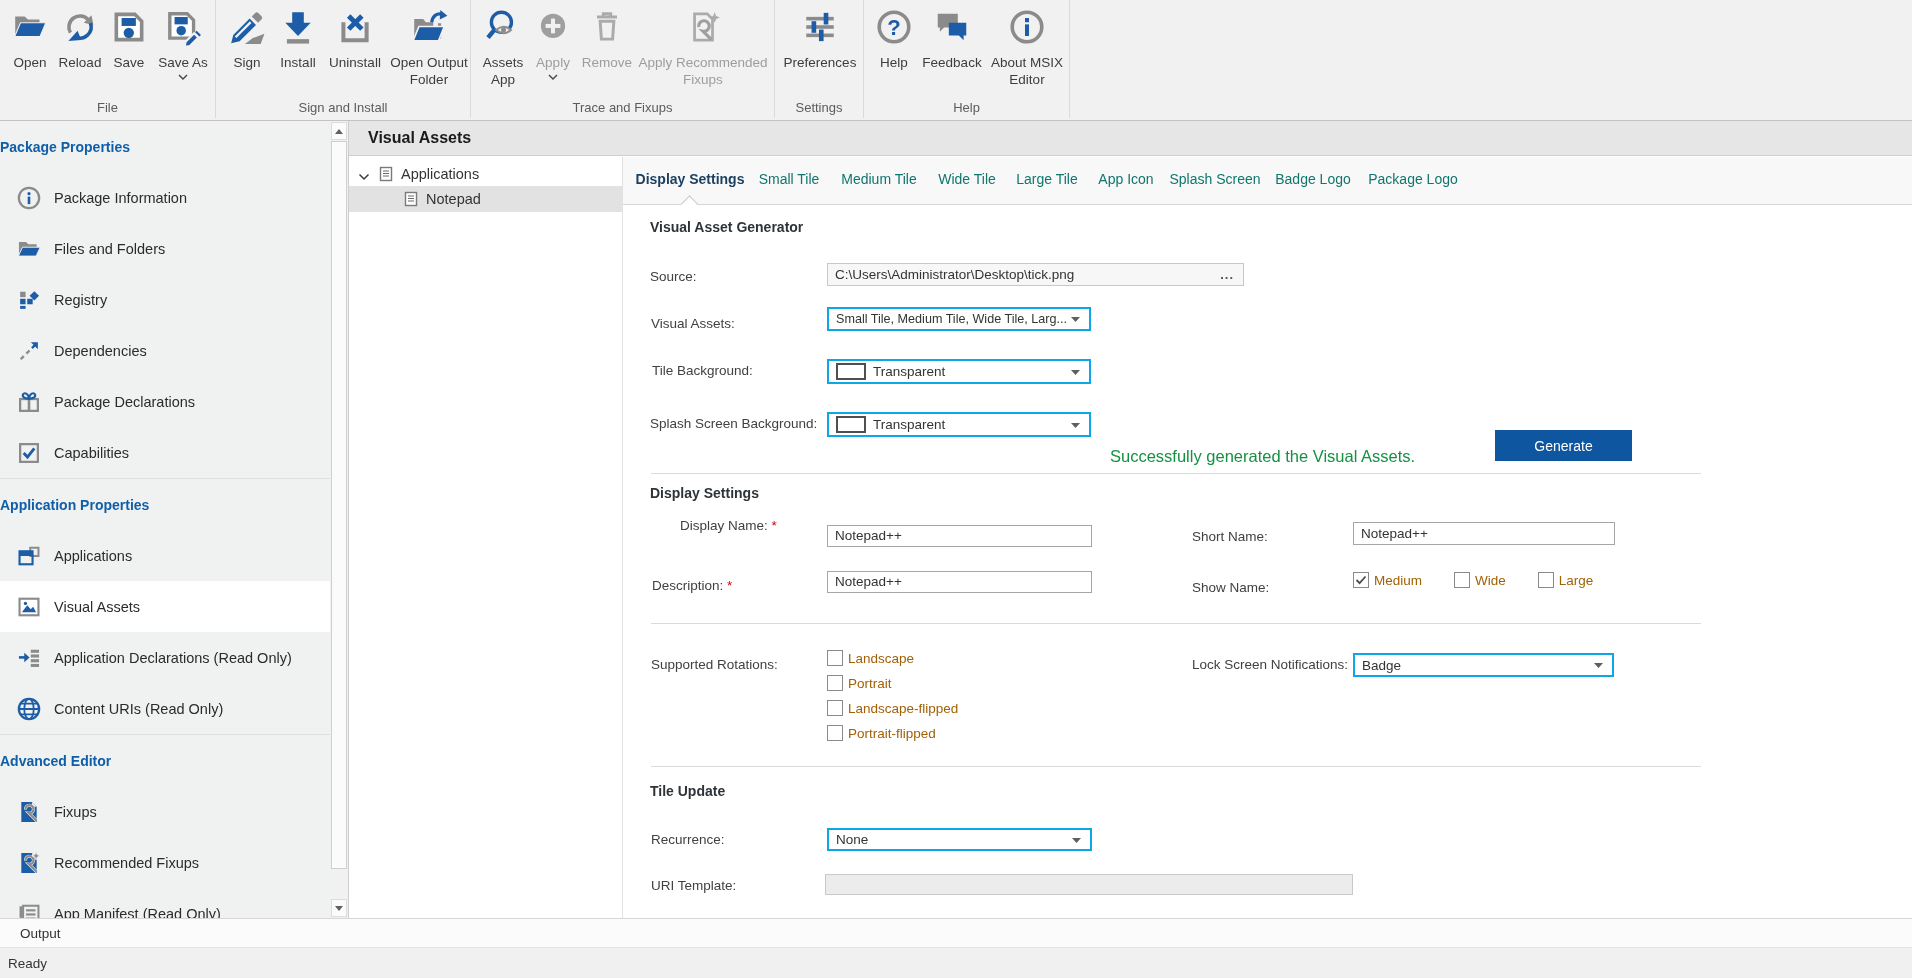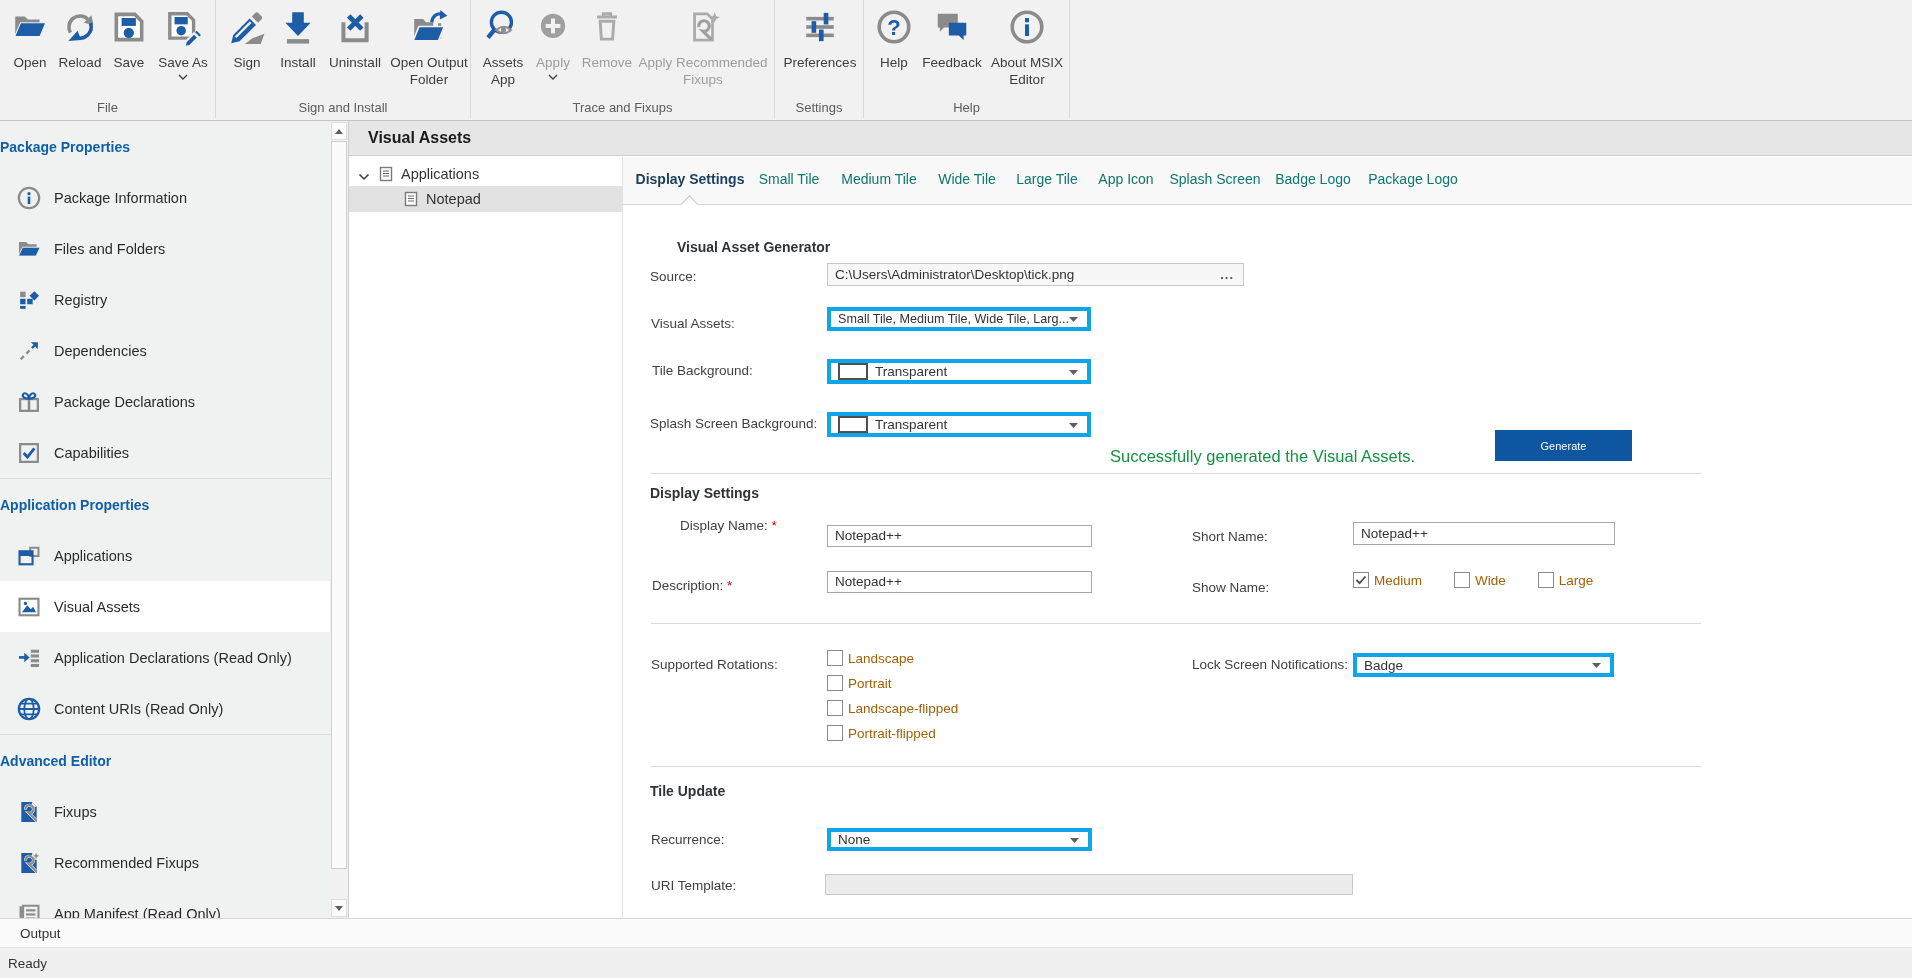--- a/index.html
+++ b/index.html
@@ -153,53 +153,53 @@
   .textbox {
     position: absolute; background: #ffffff; border: 1px solid #a6a6a6;
     font-size: 13.5px; color: #333; line-height: 20px; padding: 0 7px;
     display: flex; align-items: center; white-space: nowrap; overflow: hidden;
   }
   .textbox.readonly { background: #f7f7f7; border-color: #c8c8c8; }
   .textbox.disabled { background: #ececec; border-color: #c9c9c9; }
   .browse-dots { position: absolute; right: 9px; top: 0; bottom: 0; display: flex; align-items: center; color: #555; font-weight: bold; letter-spacing: 1px; font-size: 13px; }
 
   .combo {
-    position: absolute; background: #ffffff; border: 4px solid #0ea5e9;
+    position: absolute; background: #ffffff; border: 2px solid #0ea5e9;
     font-size: 13.5px; color: #333;
     display: flex; align-items: center; padding-left: 7px; white-space: nowrap; overflow: hidden;
   }
   .combo .caret { position: absolute; right: 9px; top: 50%; margin-top: -2px; }
   .combo .caret svg { width: 9px; height: 5px; display: block; }
   .swatch {
     width: 30px; height: 17px; background: #ffffff; border: 2px solid #4f4f4f;
     margin-right: 7px; flex: 0 0 30px;
   }
 
   .checkbox { width: 16px; height: 16px; background: #fff; border: 1px solid #8a8a8a; flex: 0 0 16px; position: relative; }
   .checkbox svg { position: absolute; left: 1px; top: 2px; width: 12px; height: 10px; }
   .check-item { display: flex; align-items: center; font-size: 13.5px; color: #a16207; }
   .check-item .cb-label { margin-left: 5px; white-space: nowrap; }
 
   #show-name-group { position: absolute; left: 730px; top: 367px; display: flex; gap: 32px; }
   #rotation-group { position: absolute; left: 204px; top: 445px; display: flex; flex-direction: column; }
   #rotation-group .check-item { height: 16px; margin-bottom: 9px; }
 
-  #vag-heading { left: 27px; top: 32px; margin-left: 27px; }
+  #vag-heading { left: 27px; top: 12px; }
   #source-label { left: 27px; top: 62px; }
   #source-input { left: 204px; top: 58px; width: 417px; height: 23px; }
   #va-label { left: 28px; top: 109px; }
   #va-combo { left: 204px; top: 102px; width: 264px; height: 24px; font-size: 12.6px; }
   #tb-label { left: 29px; top: 156px; text-align: center; }
   #tb-combo { left: 204px; top: 154px; width: 264px; height: 25px; }
   #ssb-label { left: 27px; top: 209px; }
   #ssb-combo { left: 204px; top: 207px; width: 264px; height: 25px; }
   #success-msg { position: absolute; left: 487px; top: 240px; height: 22px; line-height: 22px; font-size: 16.5px; color: #149141; white-space: nowrap; }
   #generate-btn {
     position: absolute; left: 872px; top: 225px; width: 137px; height: 31px;
-    background: #0e57a0; color: #ffffff; font-size: 11px; border: none;
+    background: #0e57a0; color: #ffffff; font-size: 14px; border: none;
     display: flex; align-items: center; justify-content: center; cursor: default; text-align: center;
   }
   #sep1 { top: 268px; }
   #ds-heading { left: 27px; top: 278px; }
   #dn-label { left: 29px; top: 311px; margin-left: 28px; }
   #dn-input { left: 204px; top: 320px; width: 265px; height: 22px; }
   #sn-label { left: 569px; top: 322px; }
   #sn-input { left: 730px; top: 317px; width: 262px; height: 23px; }
   #desc-label { left: 29px; top: 371px; }
   #desc-input { left: 204px; top: 366px; width: 265px; height: 22px; }

